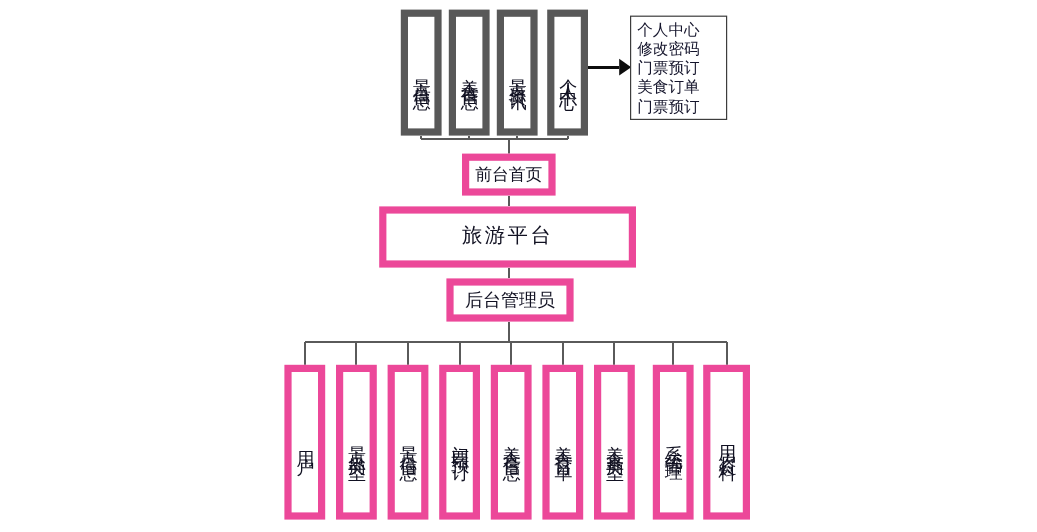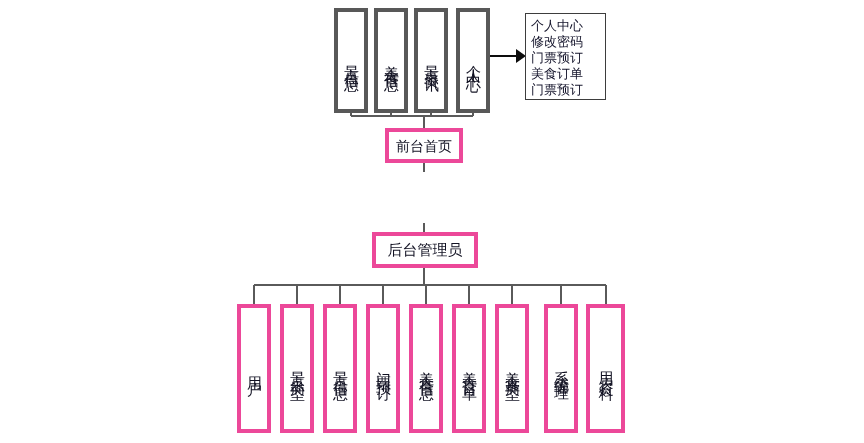--- a/index.html
+++ b/index.html
@@ -19,21 +19,21 @@
     position: absolute;
     left: 0; top: 0;
     width: 760px;
     height: 443px;
   }
 
   
   .box {
     position: absolute;
     box-sizing: border-box;
-    border: 4px solid #ec4899;
+    border: 6px solid #ec4899;
     background: #ffffff;
     display: flex;
     align-items: center;
     justify-content: center;
     text-align: center;
     color: #111122;
     line-height: 1.0;
   }
 
   
@@ -188,20 +188,23 @@
     <div class="line">修改密码</div>
     <div class="line">门票预订</div>
     <div class="line">美食订单</div>
     <div class="line">门票预订</div>
   </div>
 
   <div class="box" id="front-home">
     <span>前台首页</span>
   </div>
 
+  <div class="box" id="platform">
+    <span>旅游平台</span>
+  </div>
 
   <div class="box" id="admin">
     <span>后台管理员</span>
   </div>
 
   <div class="box bot-leaf" id="bot-leaf-0">
     <span class="vtext">用户</span>
   </div>
   <div class="box bot-leaf" id="bot-leaf-1">
     <span class="vtext">景点类型</span>

